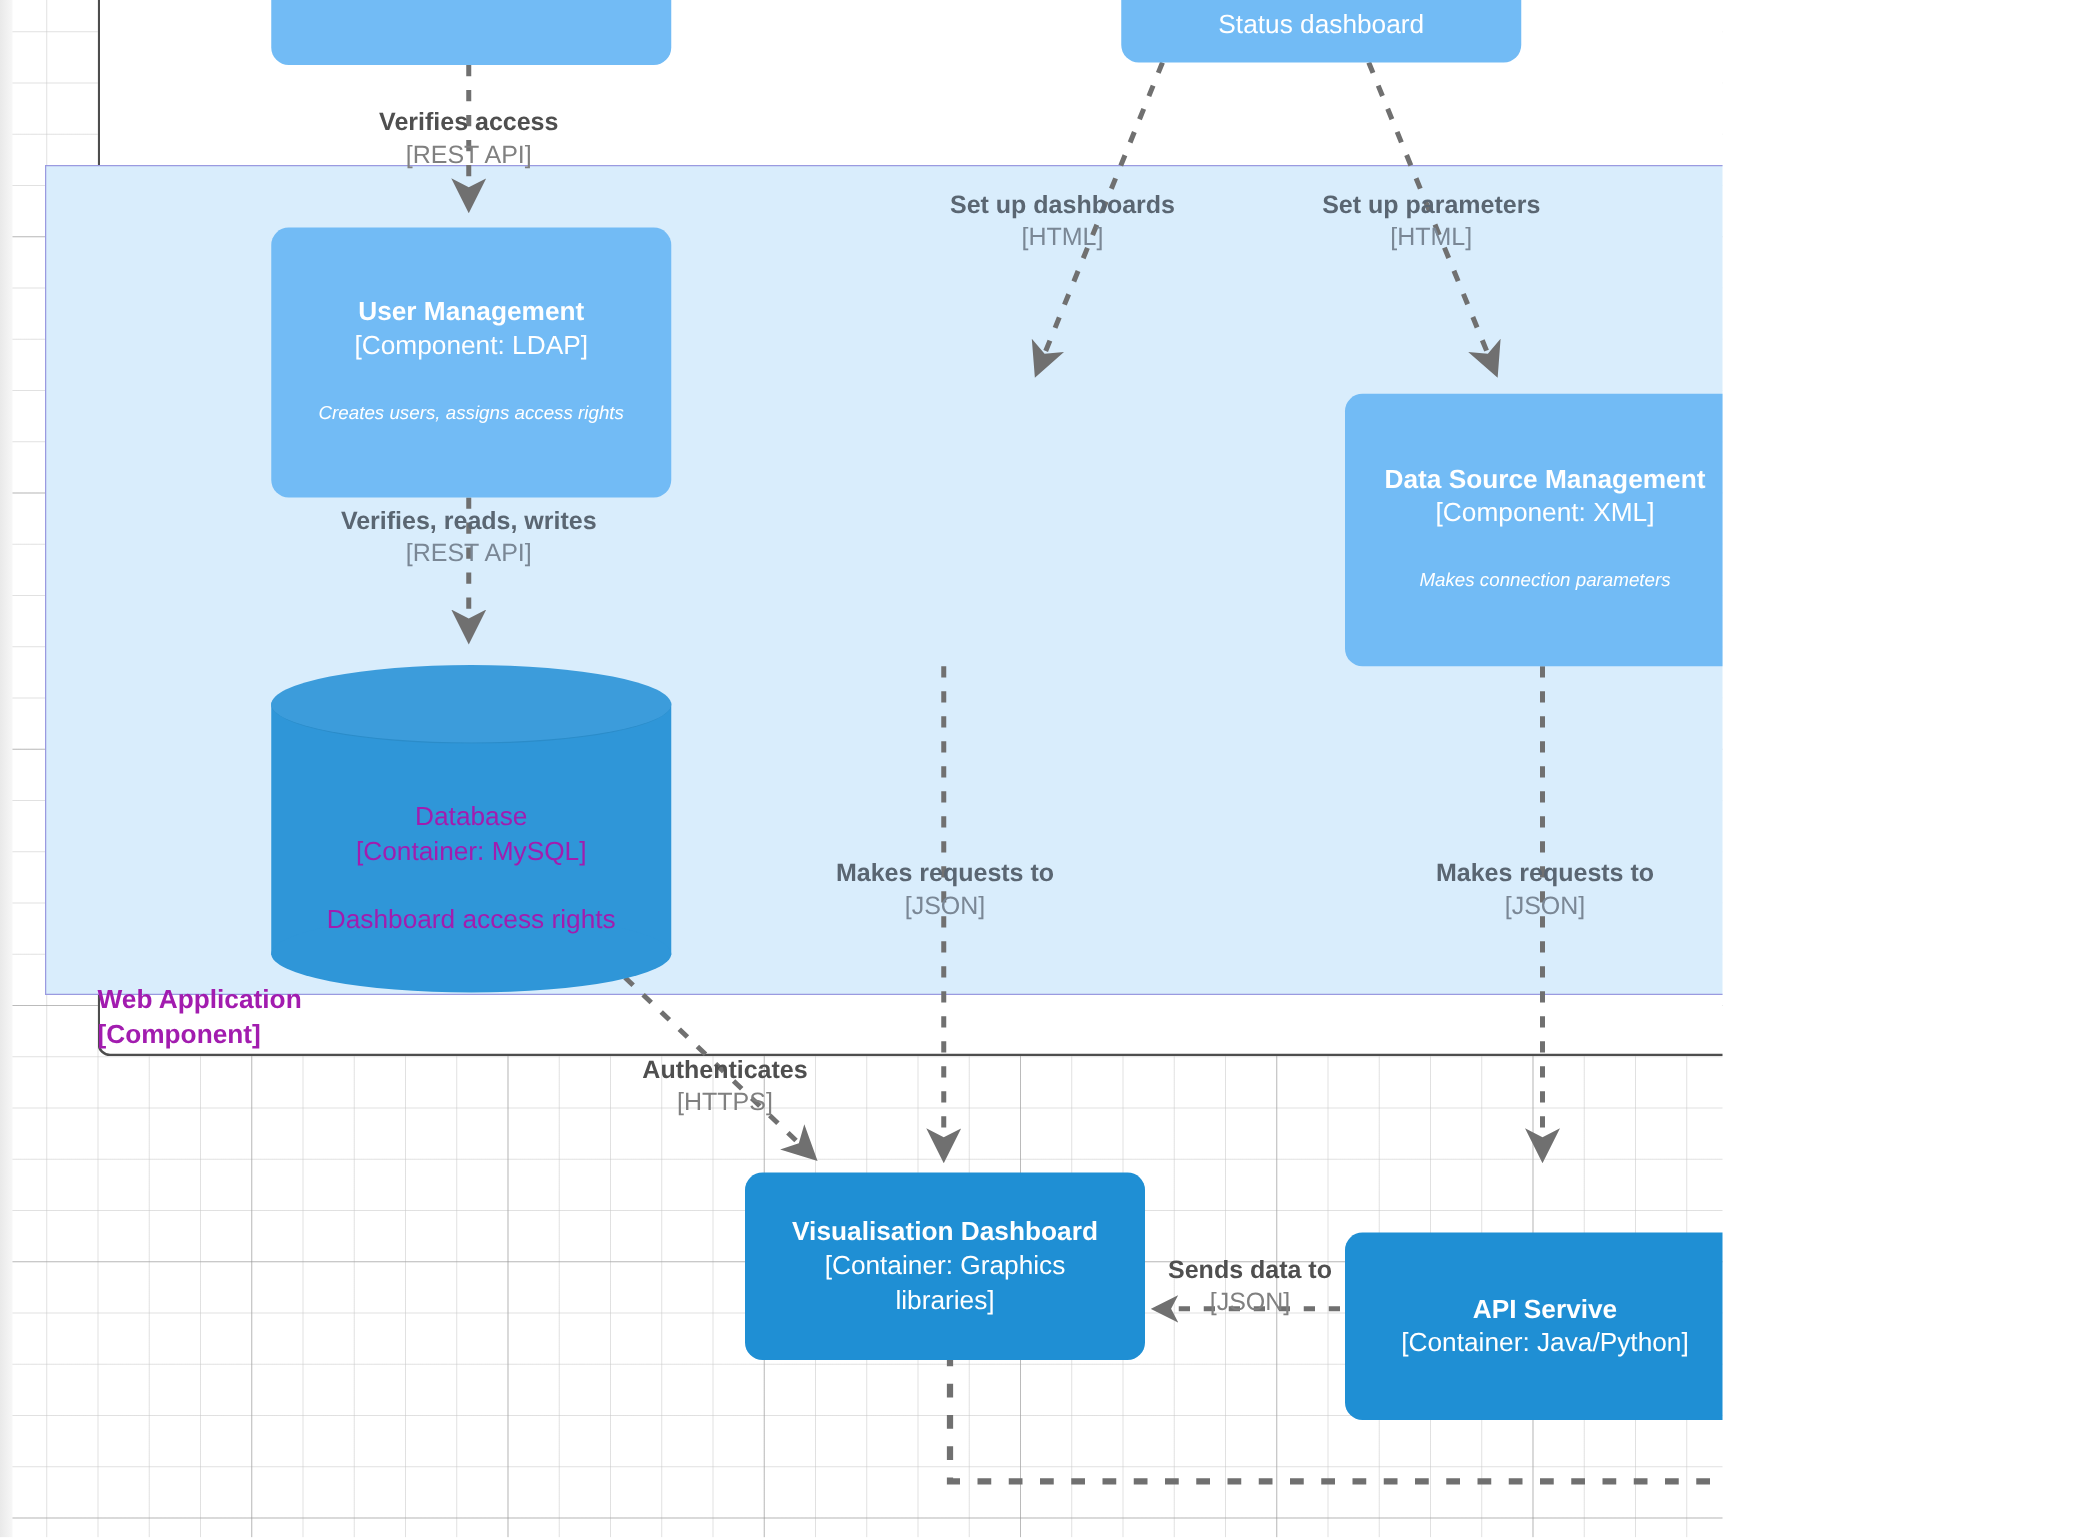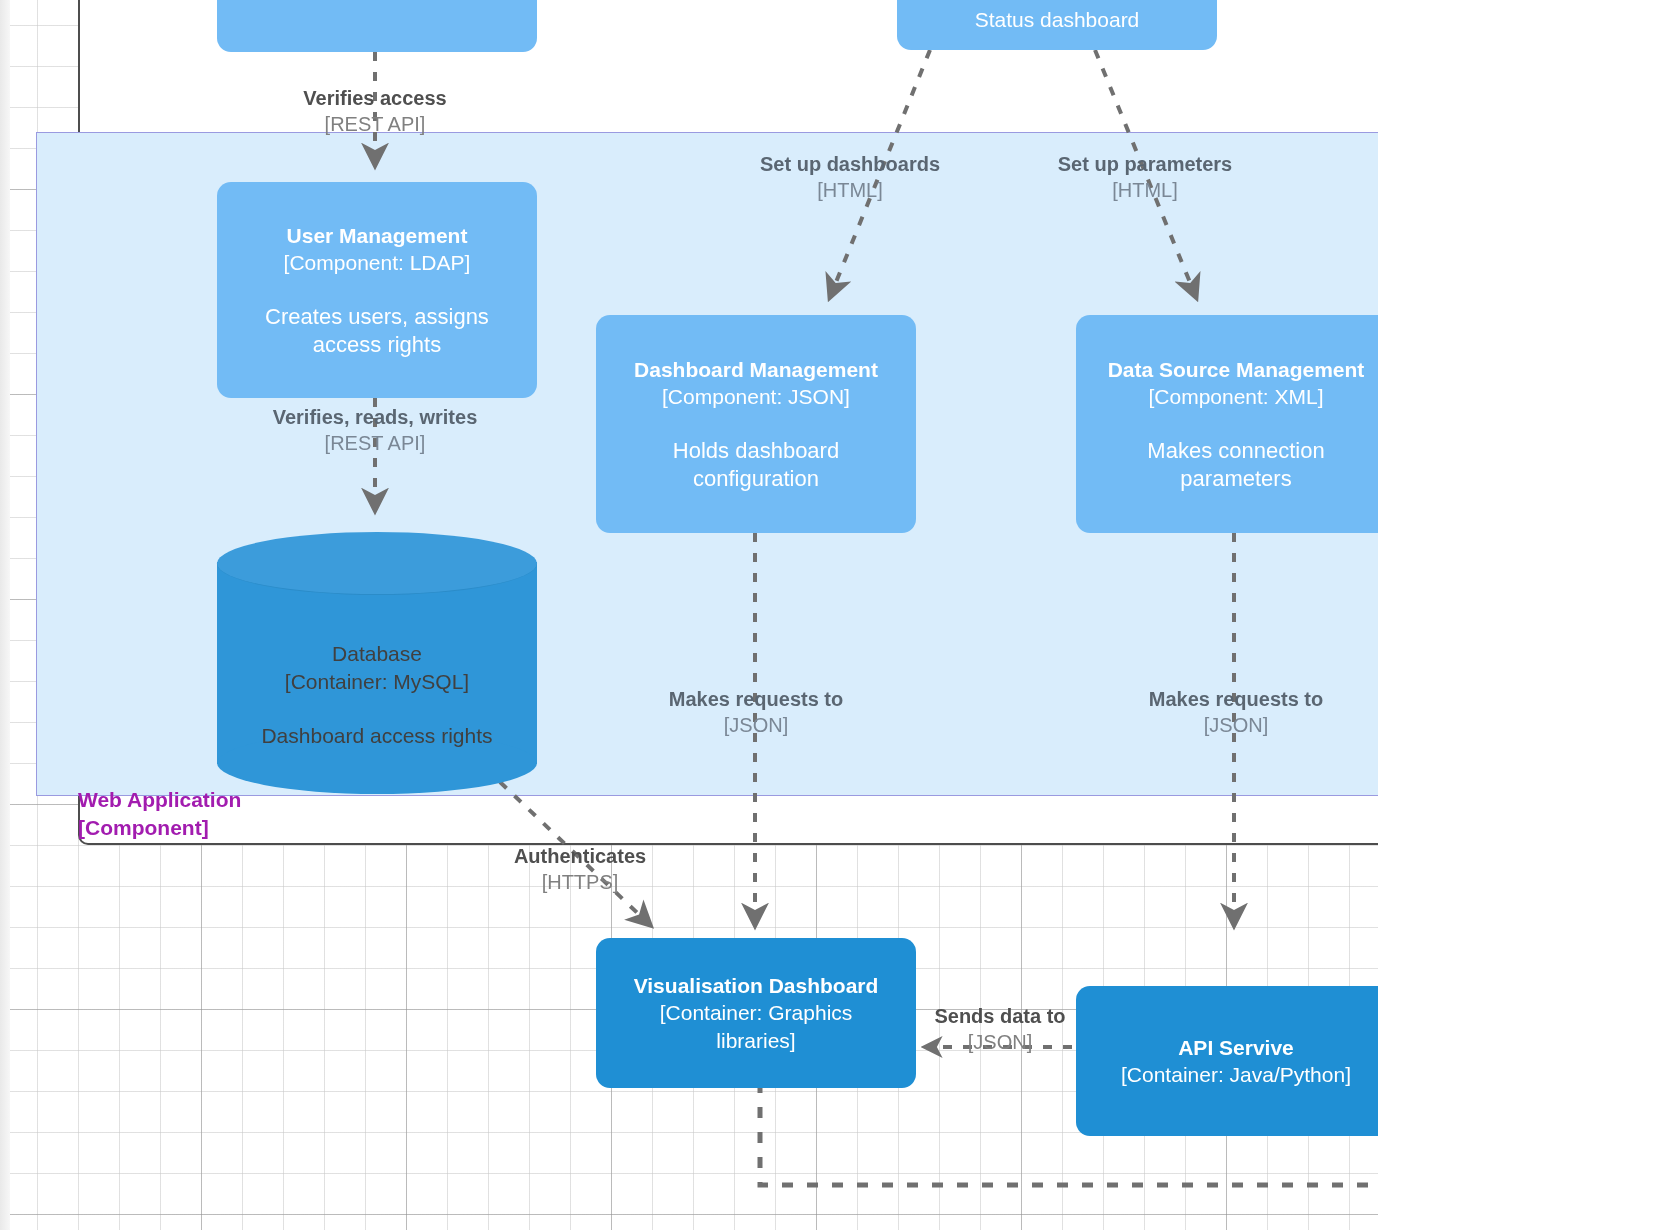--- a/index.html
+++ b/index.html
@@ -94,24 +94,25 @@
     font-weight: bold;
     font-size: 21px;
     line-height: 27px;
   }
   .box .tech {
     font-size: 21px;
     line-height: 28px;
     font-weight: normal;
   }
   .box .desc {
-    font-size: 22px;
+    font-size: 15px;
     line-height: 28px;
     margin-top: 26px;
     font-weight: normal;
+    font-style: italic;
   }
   .box.dark .title { font-size: 21px; }
   .box.dark .tech  { font-size: 21px; }
 
   
   .cylinder {
     position: absolute;
     box-sizing: border-box;
   }
   .cyl-body {
@@ -136,21 +137,21 @@
     background: #2f96d8;
     border-radius: 50% / 50%;
   }
   .cyl-text {
     position: absolute;
     left: 0; top: 0;
     width: 100%; height: 100%;
     display: flex;
     flex-direction: column;
     justify-content: center;
-    color: #404040;
+    color: #a21caf;
     text-align: center;
     font-size: 21px;
     line-height: 28px;
     padding-top: 64px;
     box-sizing: border-box;
   }
   .cyl-text .desc { margin-top: 26px; }
 
   
   .edge-label {
@@ -230,25 +231,20 @@
   <div class="box light" style="left:897px; top:-80px; width:320px; height:130px;">
     <span class="title" style="font-weight:normal; position:absolute; top:86px; left:0; width:100%;">Status dashboard</span>
   </div>
 
   <div class="box light" style="left:217px; top:182px; width:320px; height:216px;">
     <span class="title">User Management</span>
     <span class="tech">[Component: LDAP]</span>
     <span class="desc" style="max-width:262px;">Creates users, assigns access rights</span>
   </div>
 
-  <div class="box light" style="left:596px; top:315px; width:320px; height:218px;">
-    <span class="title">Dashboard Management</span>
-    <span class="tech">[Component: JSON]</span>
-    <span class="desc" style="max-width:210px;">Holds dashboard configuration</span>
-  </div>
 
   <div class="box light" style="left:1076px; top:315px; width:320px; height:218px;">
     <span class="title">Data Source Management</span>
     <span class="tech">[Component: XML]</span>
     <span class="desc" style="max-width:220px;">Makes connection parameters</span>
   </div>
 
   <div class="cylinder" style="left:217px; top:532px; width:320px; height:262px;">
     <div class="cyl-body"></div>
     <div class="cyl-bottom"></div>

